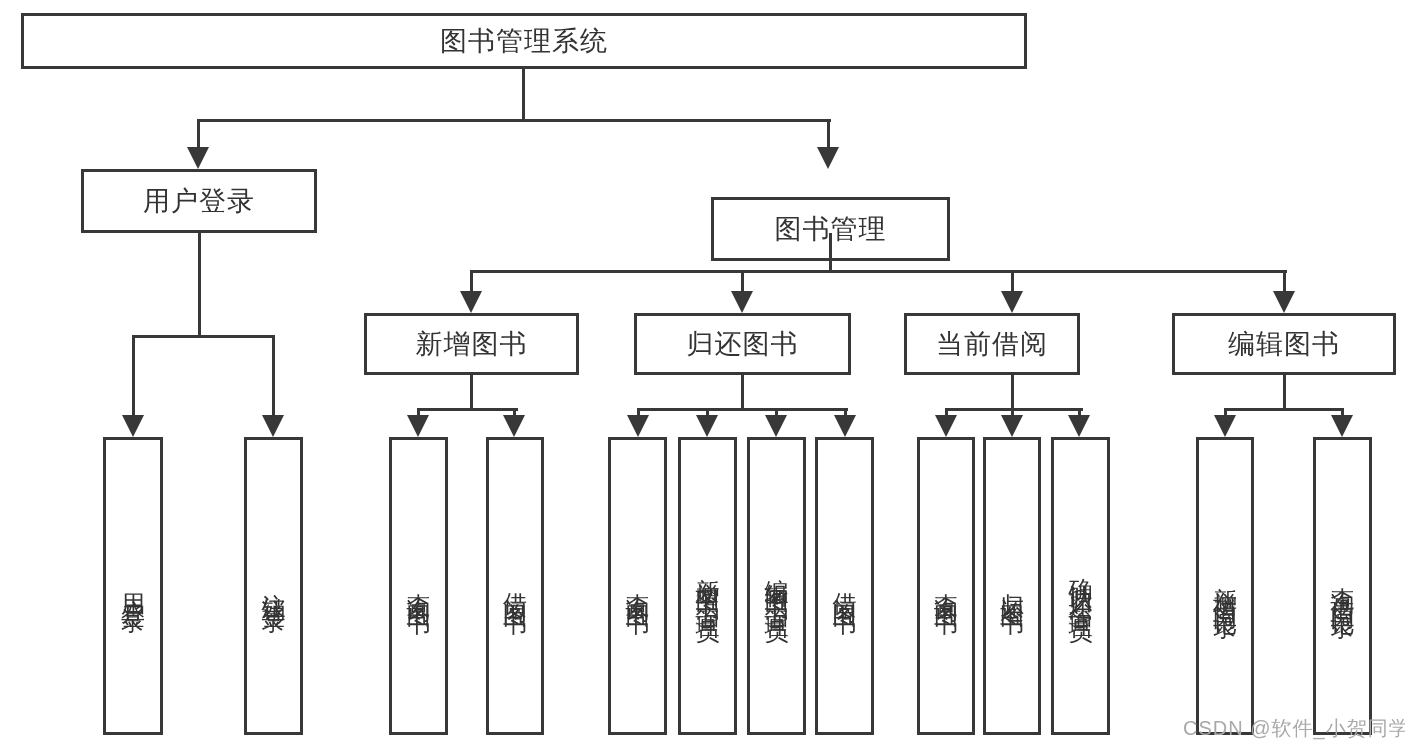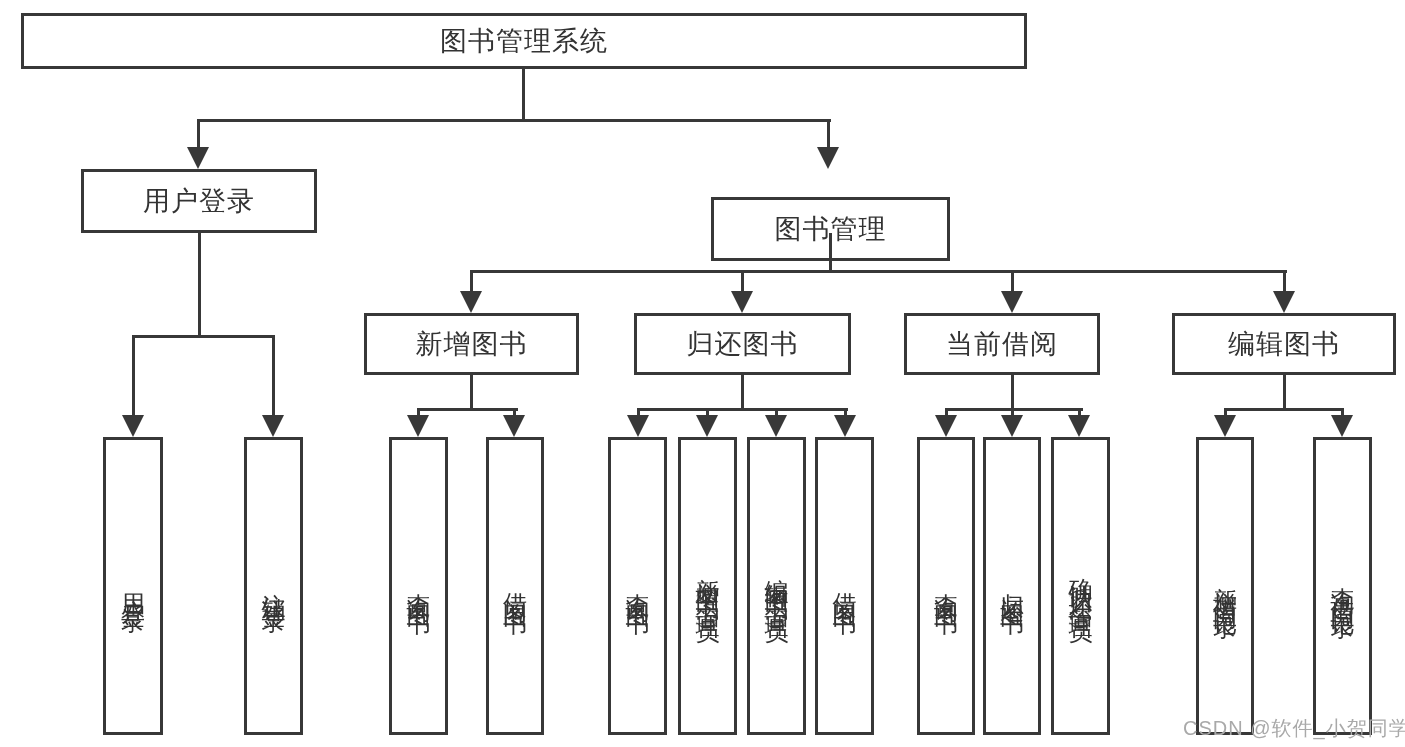--- a/index.html
+++ b/index.html
@@ -46,21 +46,21 @@
   </div>
 
   <div class="node" style="left:364px;top:313px;width:215px;height:62px;">
     <span class="hlabel">新增图书</span>
   </div>
 
   <div class="node" style="left:634px;top:313px;width:217px;height:62px;">
     <span class="hlabel">归还图书</span>
   </div>
 
-  <div class="node" style="left:904px;top:313px;width:196px;height:62px;">
+  <div class="node" style="left:904px;top:313px;width:176px;height:62px;">
     <span class="hlabel">当前借阅</span>
   </div>
 
   <div class="node" style="left:1172px;top:313px;width:224px;height:62px;">
     <span class="hlabel">编辑图书</span>
   </div>
 
   <div class="node vnode" style="left:103px;top:437px;width:60px;height:298px;">
     <span class="vlabel">用户登录</span>
   </div>

